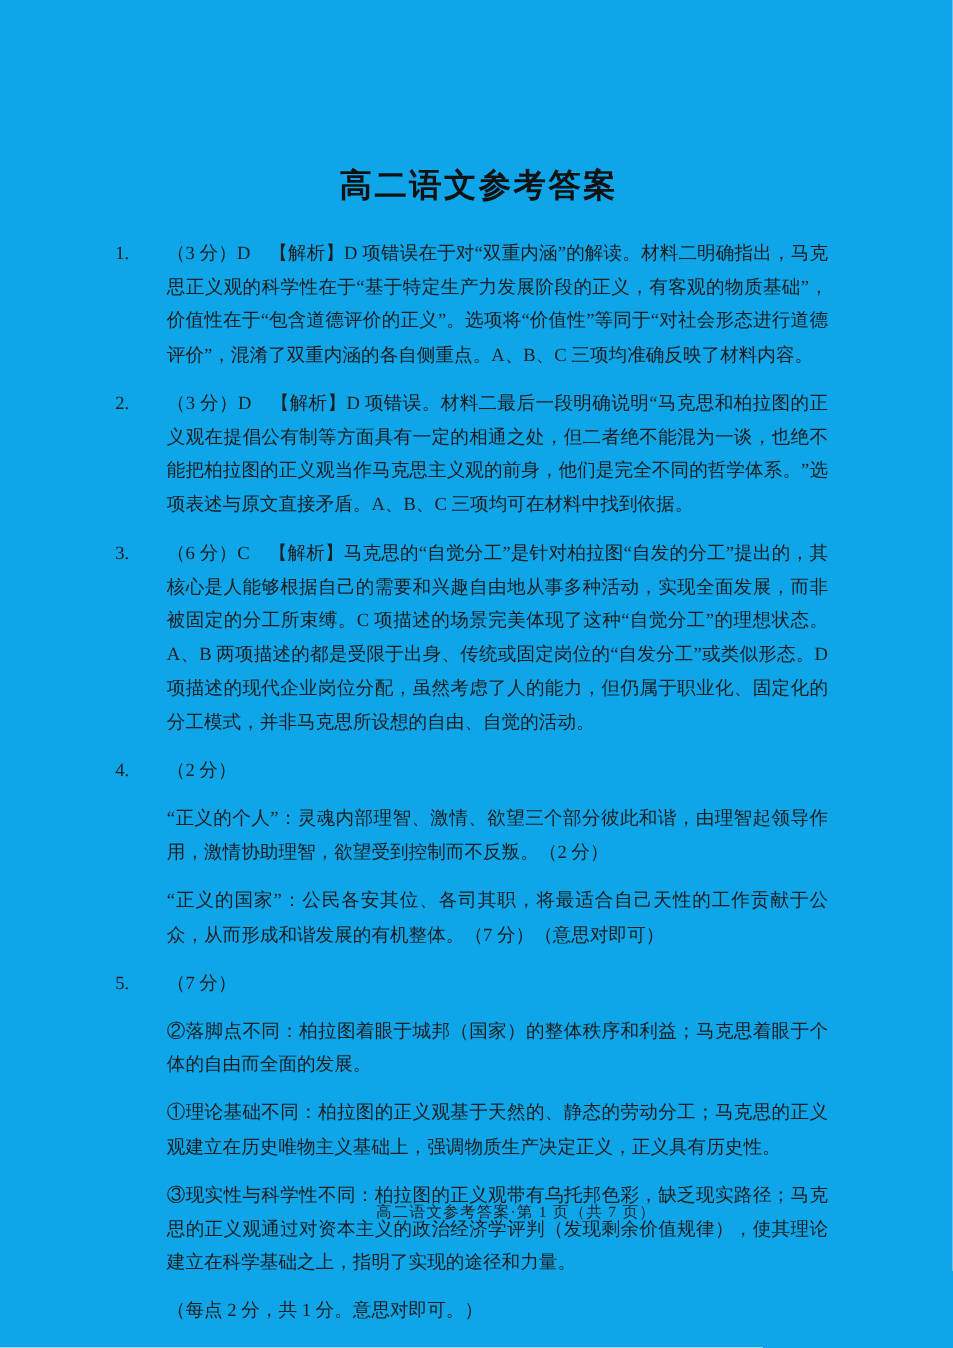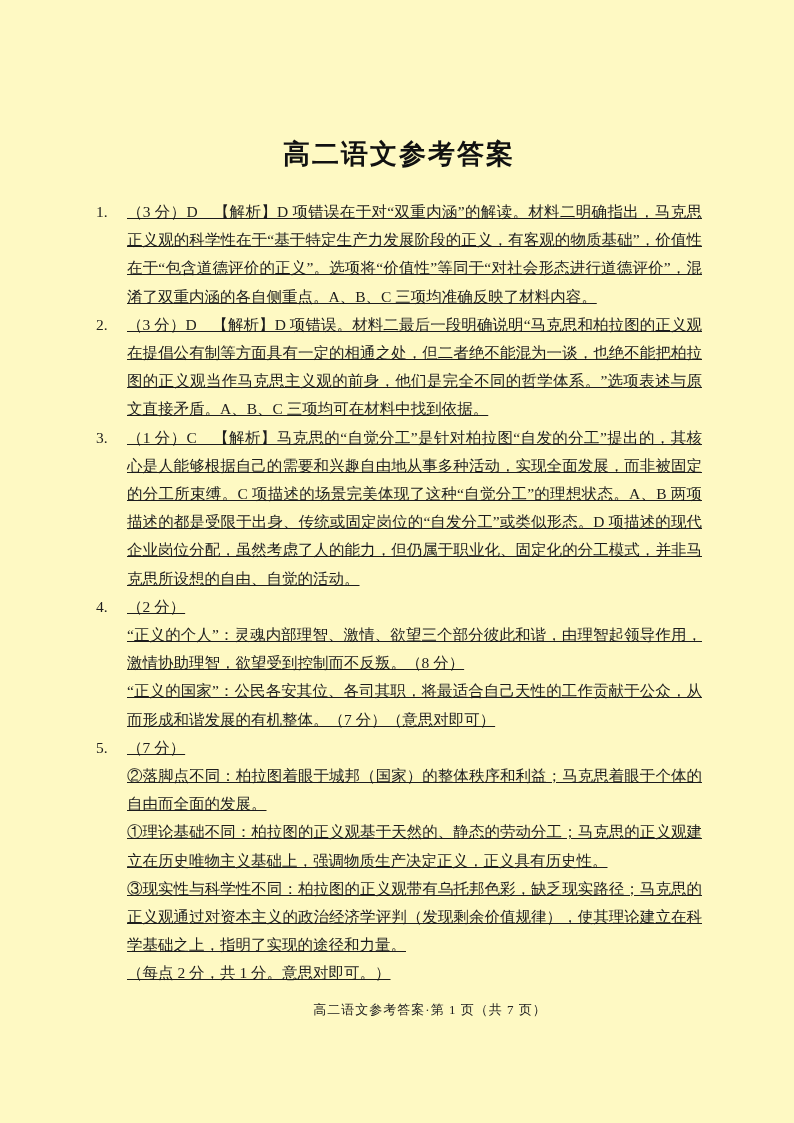--- a/index.html
+++ b/index.html
@@ -4,21 +4,21 @@
 <style>
   html, body {
     margin: 0;
     padding: 0;
     background: #ffffff;
   }
   .page {
     position: relative;
     width: 794px;
     height: 1123px;
-    background: #fef9c3;
+    background: #0ea5e9;
     font-family: "Liberation Serif", "DejaVu Serif", serif;
     color: #1d1d1d;
     overflow: hidden;
   }
   .content {
     position: absolute;
     left: 96px;
     width: 606px;
     top: 136px;
   }
@@ -39,22 +39,21 @@
     font-size: 15.5px;
     line-height: 28.2px;
     text-align: justify;
   }
   .answer .num {
     position: absolute;
     left: 0;
     top: 0;
   }
   .answer p {
-    margin: 0;
-    text-decoration: underline;
+    margin: 12px;
   }
   .page-footer {
     position: absolute;
     top: 1001px;
     left: 16px;
     width: 100%;
     text-align: center;
     font-size: 13px;
     letter-spacing: 1px;
     color: #222222;
@@ -81,29 +80,29 @@
   <div class="answer">
     <span class="num">2.</span>
     <div class="answer-body">
             <p>（3 分）D　【解析】D 项错误。材料二最后一段明确说明“马克思和柏拉图的正义观在提倡公有制等方面具有一定的相通之处，但二者绝不能混为一谈，也绝不能把柏拉图的正义观当作马克思主义观的前身，他们是完全不同的哲学体系。”选项表述与原文直接矛盾。A、B、C 三项均可在材料中找到依据。</p>
           </div>
   </div>
 
   <div class="answer">
     <span class="num">3.</span>
     <div class="answer-body">
-            <p>（1 分）C　【解析】马克思的“自觉分工”是针对柏拉图“自发的分工”提出的，其核心是人能够根据自己的需要和兴趣自由地从事多种活动，实现全面发展，而非被固定的分工所束缚。C 项描述的场景完美体现了这种“自觉分工”的理想状态。A、B 两项描述的都是受限于出身、传统或固定岗位的“自发分工”或类似形态。D 项描述的现代企业岗位分配，虽然考虑了人的能力，但仍属于职业化、固定化的分工模式，并非马克思所设想的自由、自觉的活动。</p>
+            <p>（6 分）C　【解析】马克思的“自觉分工”是针对柏拉图“自发的分工”提出的，其核心是人能够根据自己的需要和兴趣自由地从事多种活动，实现全面发展，而非被固定的分工所束缚。C 项描述的场景完美体现了这种“自觉分工”的理想状态。A、B 两项描述的都是受限于出身、传统或固定岗位的“自发分工”或类似形态。D 项描述的现代企业岗位分配，虽然考虑了人的能力，但仍属于职业化、固定化的分工模式，并非马克思所设想的自由、自觉的活动。</p>
           </div>
   </div>
 
   <div class="answer">
     <span class="num">4.</span>
     <div class="answer-body">
             <p>（2 分）</p>
-            <p>“正义的个人”：灵魂内部理智、激情、欲望三个部分彼此和谐，由理智起领导作用，激情协助理智，欲望受到控制而不反叛。（8 分）</p>
+            <p>“正义的个人”：灵魂内部理智、激情、欲望三个部分彼此和谐，由理智起领导作用，激情协助理智，欲望受到控制而不反叛。（2 分）</p>
             <p>“正义的国家”：公民各安其位、各司其职，将最适合自己天性的工作贡献于公众，从而形成和谐发展的有机整体。（7 分）（意思对即可）</p>
           </div>
   </div>
 
   <div class="answer">
     <span class="num">5.</span>
     <div class="answer-body">
             <p>（7 分）</p>
             <p>②落脚点不同：柏拉图着眼于城邦（国家）的整体秩序和利益；马克思着眼于个体的自由而全面的发展。</p>
             <p>①理论基础不同：柏拉图的正义观基于天然的、静态的劳动分工；马克思的正义观建立在历史唯物主义基础上，强调物质生产决定正义，正义具有历史性。</p>

